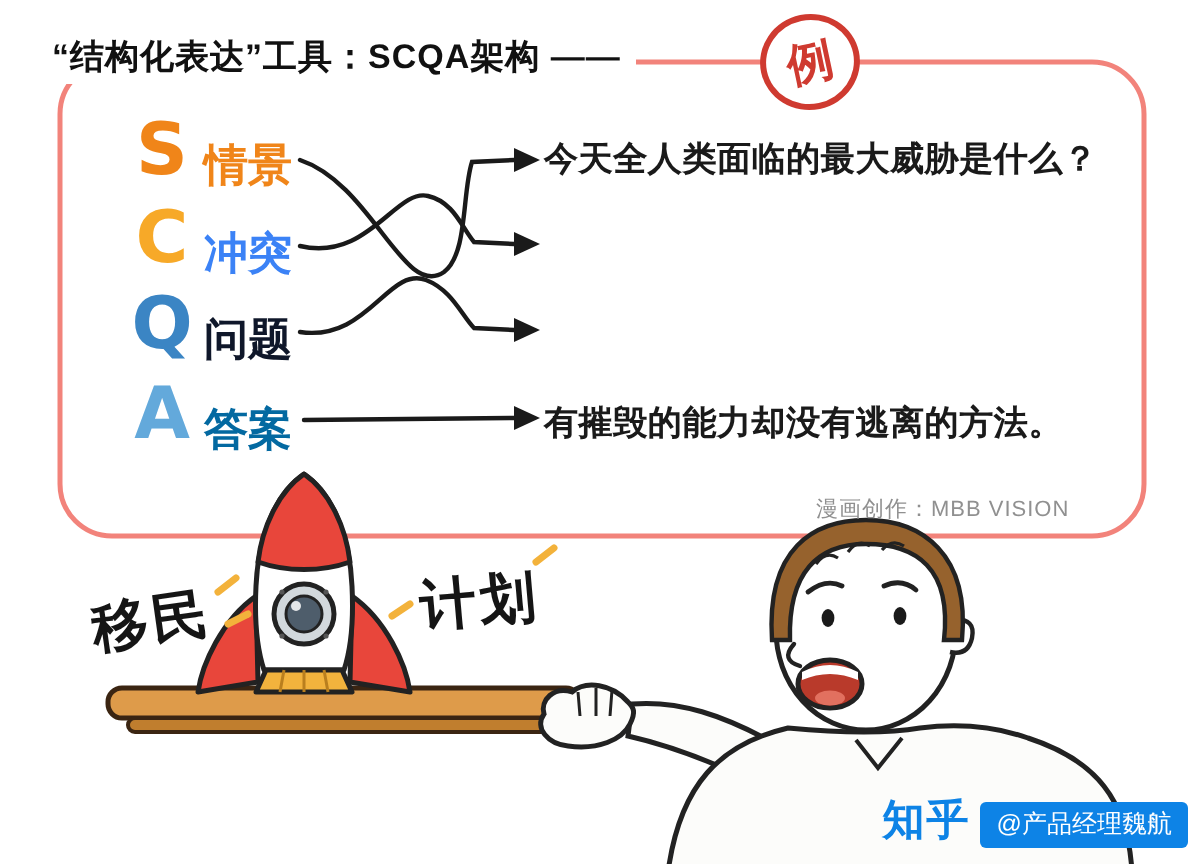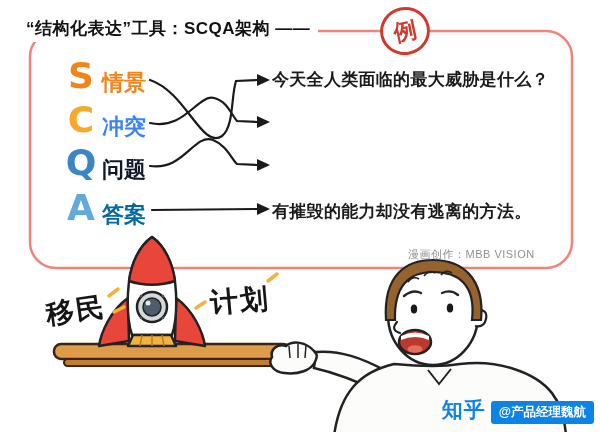--- a/index.html
+++ b/index.html
@@ -26,21 +26,21 @@
   .stmt.r0{top:68px}.stmt.r1{top:112px}.stmt.r2{top:155px}.stmt.r3{top:200px}
 
   .brush{z-index:5;font-size:28px;font-weight:900;color:#151515;letter-spacing:2px;white-space:nowrap;}
   .brush.left{left:46px;top:292px;transform:rotate(-8deg);}
   .brush.right{left:210px;top:282px;transform:rotate(-5deg);}
 
   .credit{z-index:6;left:360px;top:247px;font-size:11px;color:#909090;letter-spacing:.5px;white-space:nowrap;margin-left:48px;}
 
   .zhihu{right:6px;bottom:8px;z-index:7;display:flex;align-items:flex-end;gap:5px;}
   .zhihu-logo{color:#0D83E6;font-weight:bold;font-size:21px;letter-spacing:1px;}
-  .zhihu-pill{background:#0D83E6;color:#fff;font-size:12.5px;font-weight:bold;
+  .zhihu-pill{background:#0D83E6;color:#fff;font-size:12.5px;font-weight:normal;
               padding:3px 8px;border-radius:3px;white-space:nowrap;}
 </style>
 </head>
 <body>
 
 <div class="canvas">
 
   <svg class="layer layer-border" width="600" height="432" viewBox="0 0 600 432">
     <rect x="30" y="31" width="542" height="237" rx="26" fill="none" stroke="#F2837B" stroke-width="2.5"></rect>
   </svg>

